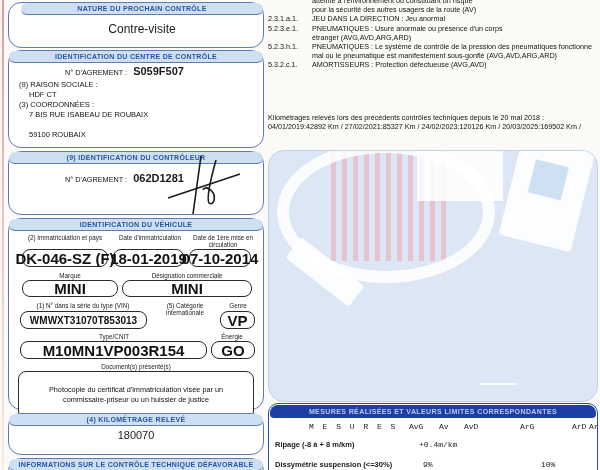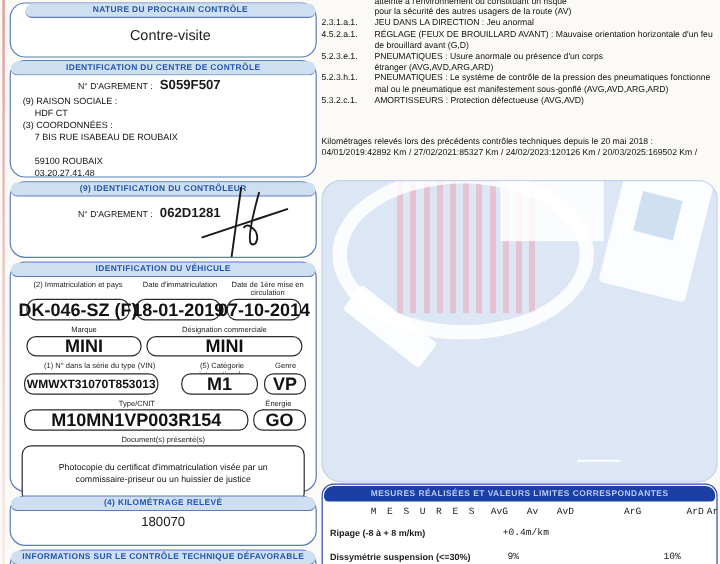--- a/index.html
+++ b/index.html
@@ -79,21 +79,20 @@
   <div style="padding:2px 8px 0 10px;">
     <div style="display:flex;align-items:baseline;gap:6px;">
       <span class="small-label">N° D'AGREMENT :</span>
       <span style="font-weight:bold;font-size:11px;">S059F507</span>
     </div>
     <div class="addr" style="margin-top:3px;">(9) RAISON SOCIALE :</div>
     <div class="addr" style="padding-left:10px;">HDF CT</div>
     <div class="addr">(3) COORDONNÉES :</div>
     <div class="addr" style="padding-left:10px;">7 BIS RUE ISABEAU DE ROUBAIX</div>
     <div class="addr" style="padding-left:10px;margin-top:10px;">59100 ROUBAIX</div>
-    <div class="addr" style="padding-left:10px;">03.20.27.41.48</div>
   </div>
 </div>
 
 <div class="panel" style="top:151px;height:64px;">
   <div class="panel-head">(9) IDENTIFICATION DU CONTRÔLEUR</div>
   <div style="padding:8px 8px 0 10px;">
     <div style="display:flex;align-items:baseline;gap:6px;">
       <span class="small-label">N° D'AGREMENT :</span>
       <span style="font-weight:bold;font-size:11px;">062D1281</span>
     </div>
@@ -119,22 +118,21 @@
   <div class="field-label" style="position:absolute;left:13px;top:53px;width:96px;">Marque</div>
   <div class="field-label" style="position:absolute;left:113px;top:53px;width:130px;">Désignation commerciale</div>
 
   <div class="vbox" style="left:13px;top:61px;width:96px;height:17px;">MINI</div>
   <div class="vbox" style="left:113px;top:61px;width:130px;height:17px;">MINI</div>
 
   <div class="field-label" style="position:absolute;left:8px;top:83px;width:132px;">(1) N° dans la série du type (VIN)</div>
   <div class="field-label" style="position:absolute;left:142px;top:83px;width:68px;">(5) Catégorie internationale</div>
   <div class="field-label" style="position:absolute;left:212px;top:83px;width:34px;">Genre</div>
 
-  <div class="vbox" style="left:11px;top:92px;width:112px;height:18px;font-size:10px;">WMWXT31070T853013</div>
-  <div class="vbox" style="left:142px;top:92px;width:64px;height:18px;">M1</div>
+  <div class="vbox" style="left:11px;top:92px;width:127px;height:18px;font-size:10px;">WMWXT31070T853013</div>
   <div class="vbox" style="left:211px;top:92px;width:35px;height:18px;">VP</div>
 
   <div class="field-label" style="position:absolute;left:14px;top:114px;width:182px;">Type/CNIT</div>
   <div class="field-label" style="position:absolute;left:200px;top:114px;width:46px;">Énergie</div>
 
   <div class="vbox" style="left:11px;top:122px;width:187px;height:18px;">M10MN1VP003R154</div>
   <div class="vbox" style="left:202px;top:122px;width:44px;height:18px;">GO</div>
 
   <div class="field-label" style="position:absolute;left:0;top:144px;width:100%;">Document(s) présenté(s)</div>
   <div class="vbox" style="left:9px;top:152px;width:236px;height:48px;font-weight:normal;font-size:7.3px;white-space:normal;text-align:center;padding:0 8px;line-height:10px;">Photocopie du certificat d'immatriculation visée par un commissaire-priseur ou un huissier de justice</div>
@@ -148,24 +146,20 @@
 <div class="panel" style="top:458px;height:40px;">
   <div class="panel-head">INFORMATIONS SUR LE CONTRÔLE TECHNIQUE DÉFAVORABLE</div>
 </div>
 
 <div class="rtext">
   <div class="indent">atteinte à l'environnement ou constituant un risque</div>
   <div class="indent">pour la sécurité des autres usagers de la route (AV)</div>
   <div class="defect">
     <span class="code">2.3.1.a.1.</span>
     <span class="dtext">JEU DANS LA DIRECTION : Jeu anormal</span>
-  </div>
-  <div class="defect">
-    <span class="code">4.5.2.a.1.</span>
-    <span class="dtext">RÉGLAGE (FEUX DE BROUILLARD AVANT) : Mauvaise orientation horizontale d'un feu de brouillard avant (G,D)</span>
   </div>
   <div class="defect">
     <span class="code">5.2.3.e.1.</span>
     <span class="dtext" style="max-width:215px;">PNEUMATIQUES : Usure anormale ou présence d'un corps étranger (AVG,AVD,ARG,ARD)</span>
   </div>
   <div class="defect">
     <span class="code">5.2.3.h.1.</span>
     <span class="dtext">PNEUMATIQUES : Le système de contrôle de la pression des pneumatiques fonctionne mal ou le pneumatique est manifestement sous-gonflé (AVG,AVD,ARG,ARD)</span>
   </div>
   <div class="defect">
@@ -196,14 +190,14 @@
   <div class="mcol mono" style="left:163px;top:18px;">AvD</div>
   <div class="mcol mono" style="left:219px;top:18px;">ArG</div>
   <div class="mcol mono" style="left:248px;top:18px;margin-left:40px;">Ar</div>
   <div class="mcol mono" style="left:271px;top:18px;">ArD</div>
 
   <div class="mrow-label" style="left:6px;top:36px;">Ripage (-8 à + 8 m/km)</div>
   <div class="mcol mono" style="left:118px;top:36px;">+0.4m/km</div>
 
   <div class="mrow-label" style="left:6px;top:56px;">Dissymétrie suspension (&lt;=30%)</div>
   <div class="mcol mono" style="left:122px;top:56px;">9%</div>
-  <div class="mcol mono" style="left:252px;top:56px;">10%</div>
+  <div class="mcol mono" style="left:240px;top:56px;">10%</div>
 </div>
 
 </body></html>

